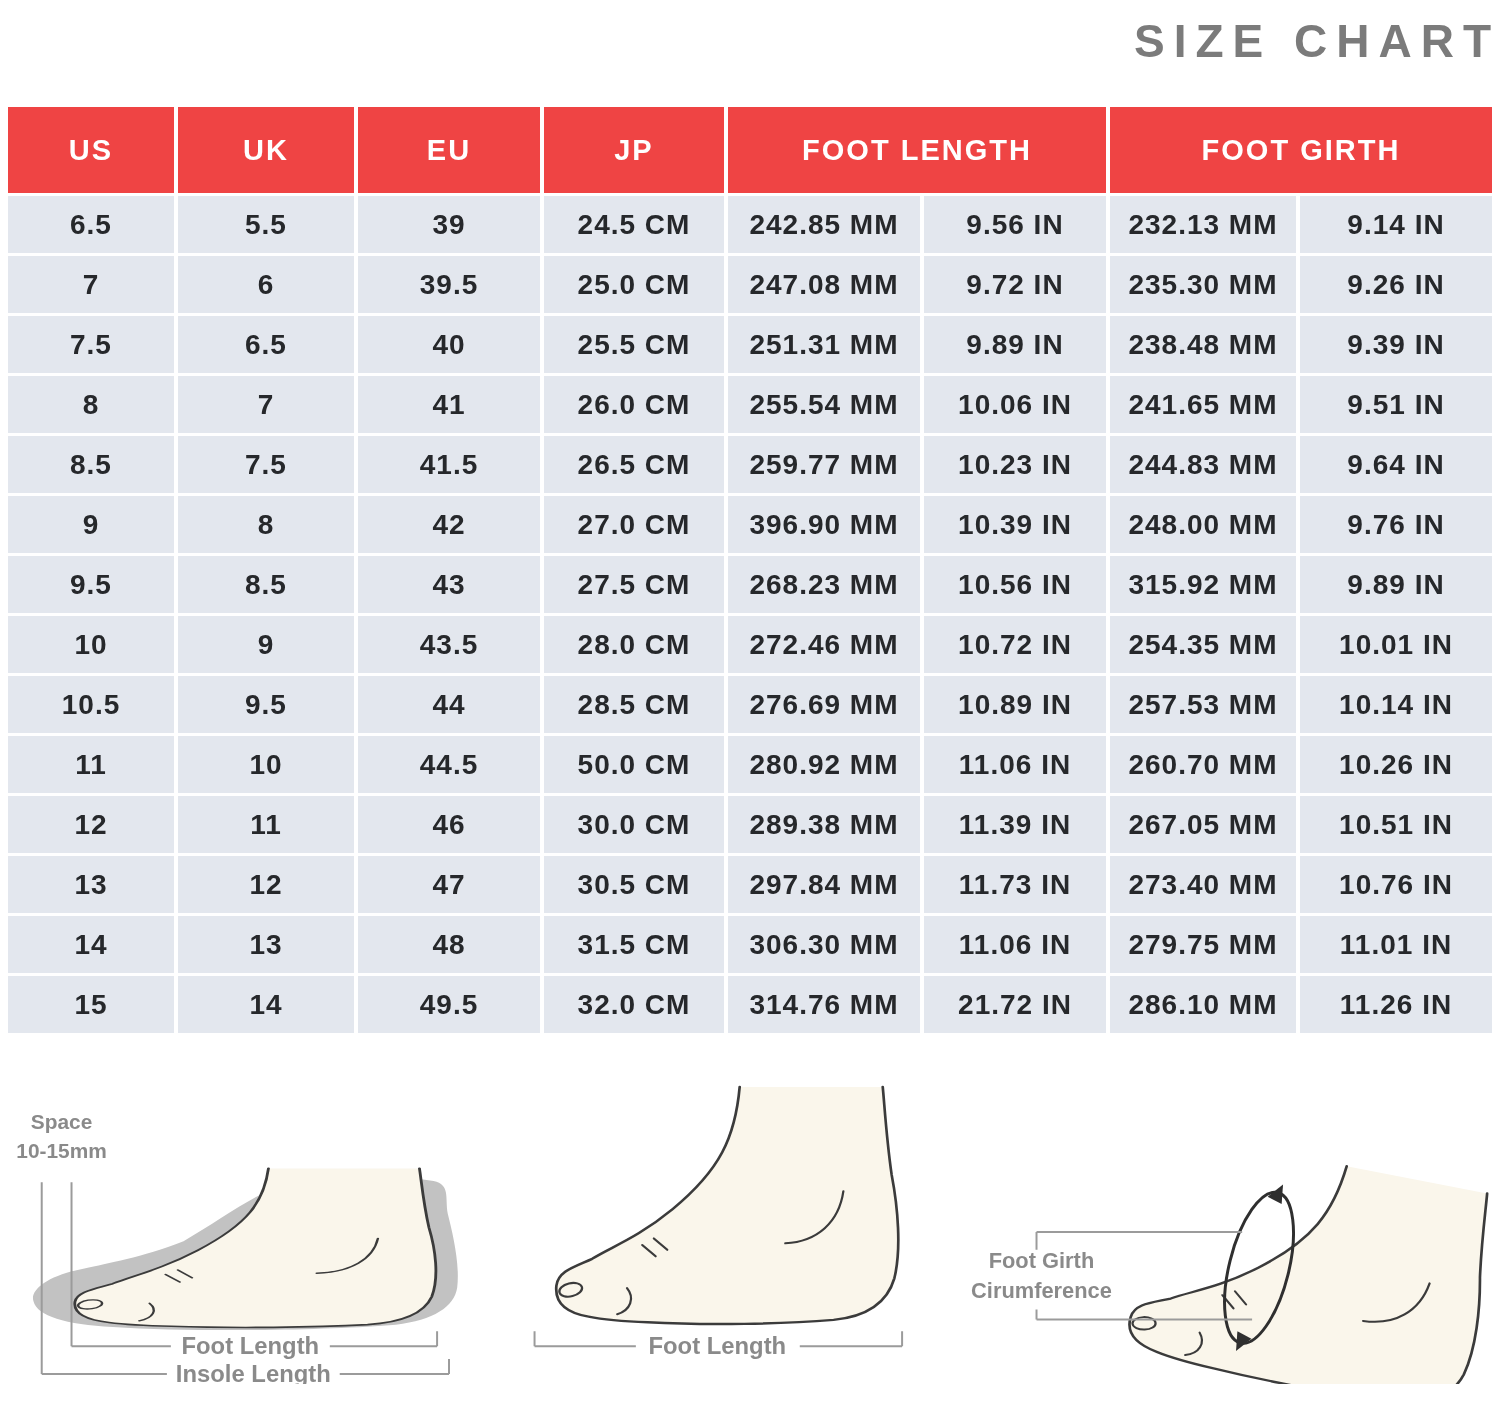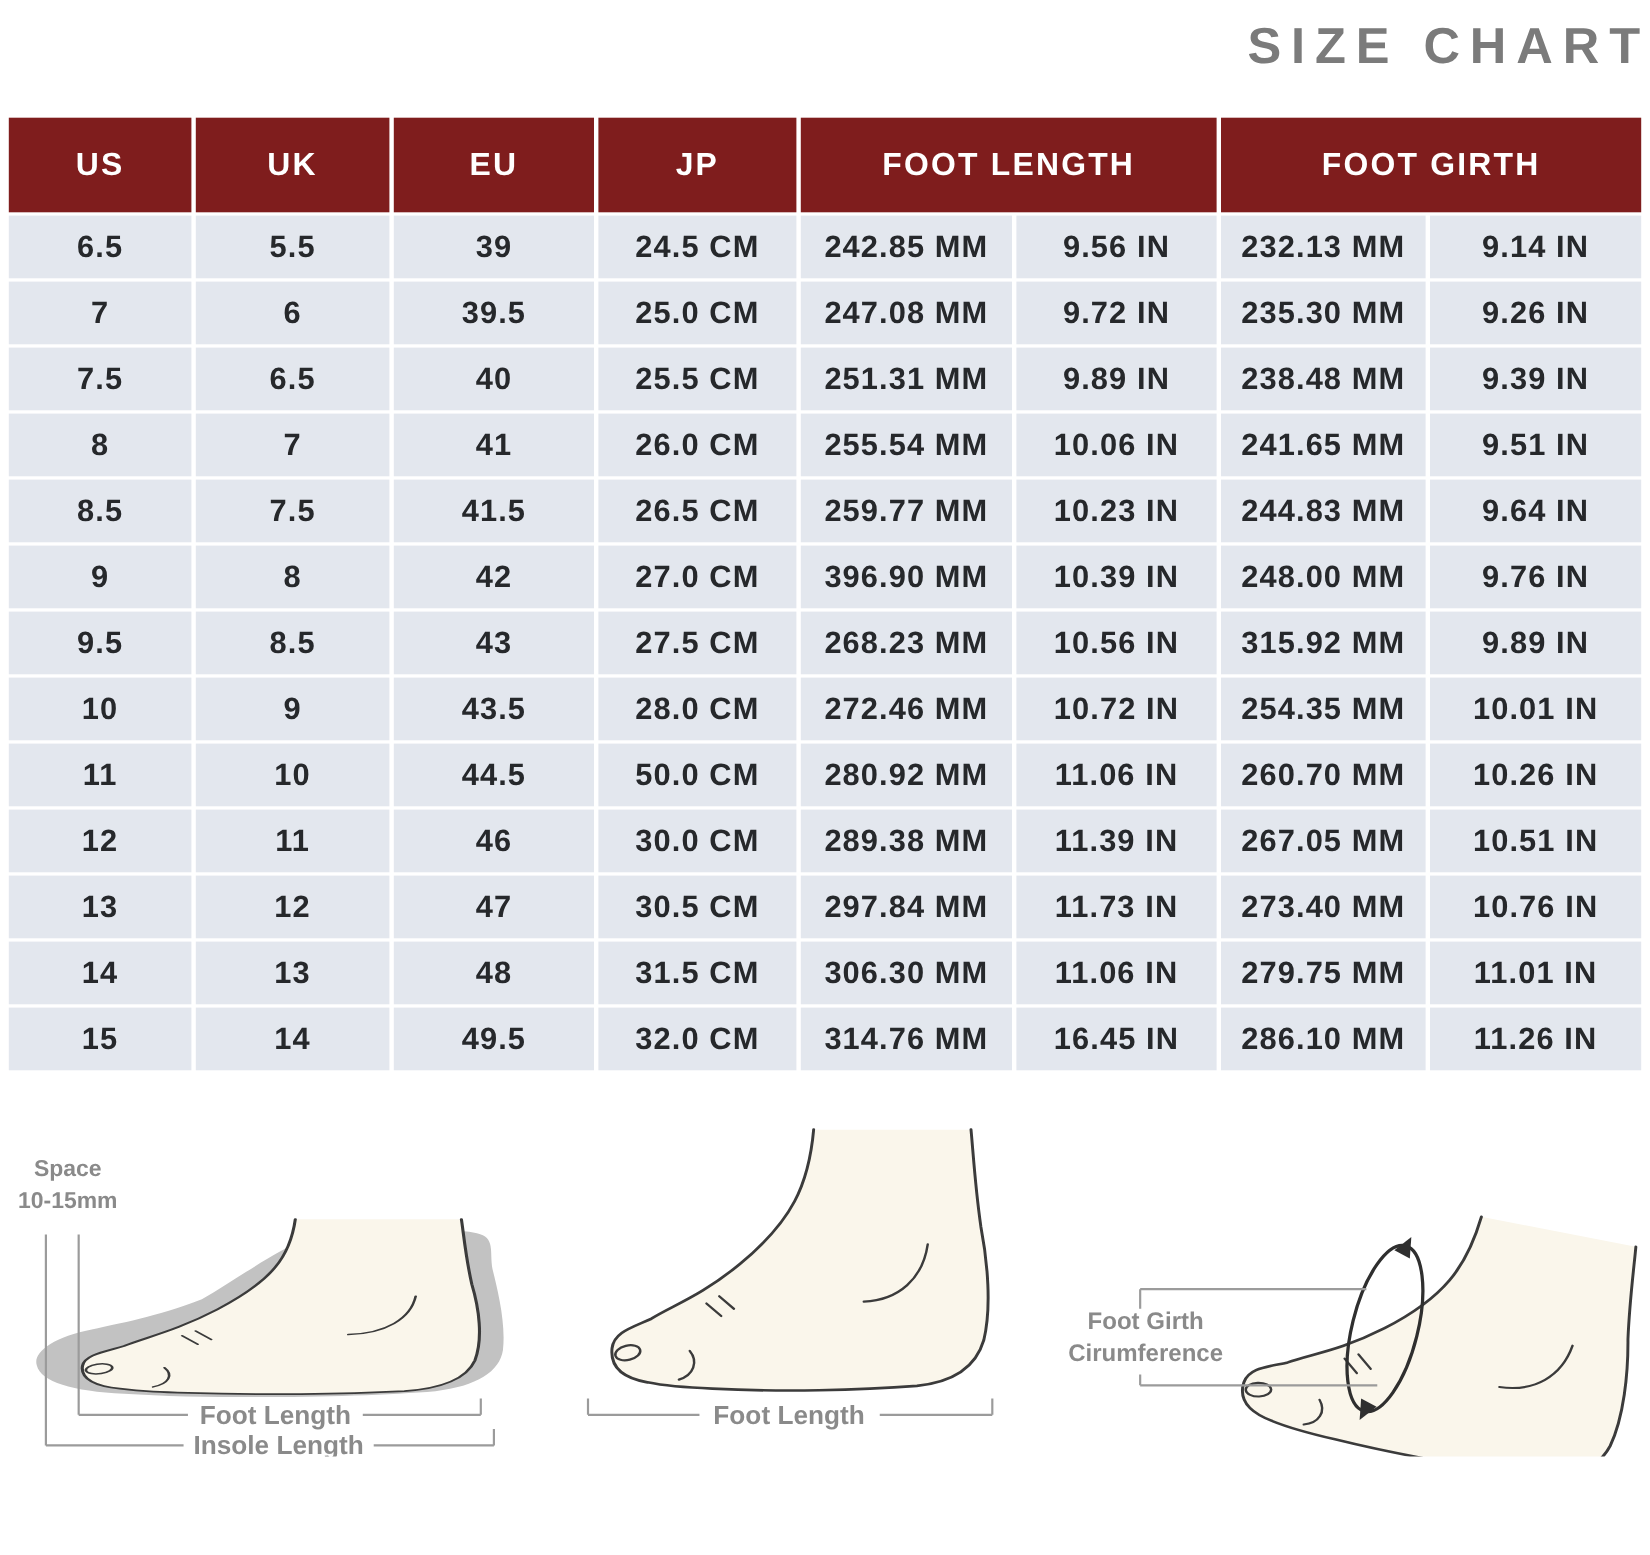--- a/index.html
+++ b/index.html
@@ -16,21 +16,21 @@
   }
 
   table.size-chart{
     width:1492px;
     margin:36px auto 0 auto;
     border-collapse:separate;
     border-spacing:4px 3px;
     table-layout:fixed;
   }
   table.size-chart th{
-    background:#7f1d1d;
+    background:#ef4444;
     color:#ffffff;
     font-size:29px;
     font-weight:bold;
     letter-spacing:2px;
     height:84px;
     text-align:center;
     vertical-align:middle;
   }
   table.size-chart td{
     background:#E3E7EE;
@@ -170,20 +170,30 @@
           <td>10</td>
           <td>9</td>
           <td>43.5</td>
           <td>28.0 CM</td>
           <td>272.46 MM</td>
           <td>10.72 IN</td>
           <td>254.35 MM</td>
           <td>10.01 IN</td>
         </tr>
         <tr>
+          <td>10.5</td>
+          <td>9.5</td>
+          <td>44</td>
+          <td>28.5 CM</td>
+          <td>276.69 MM</td>
+          <td>10.89 IN</td>
+          <td>257.53 MM</td>
+          <td>10.14 IN</td>
+        </tr>
+        <tr>
           <td>11</td>
           <td>10</td>
           <td>44.5</td>
           <td>50.0 CM</td>
           <td>280.92 MM</td>
           <td>11.06 IN</td>
           <td>260.70 MM</td>
           <td>10.26 IN</td>
         </tr>
         <tr>
@@ -215,21 +225,21 @@
           <td>11.06 IN</td>
           <td>279.75 MM</td>
           <td>11.01 IN</td>
         </tr>
         <tr>
           <td>15</td>
           <td>14</td>
           <td>49.5</td>
           <td>32.0 CM</td>
           <td>314.76 MM</td>
-          <td>16.45 IN</td>
+          <td>21.72 IN</td>
           <td>286.10 MM</td>
           <td>11.26 IN</td>
         </tr>
       </tbody>
   </table>
 
   <div class="diagrams">
 
     <svg class="diag" width="470" height="314" viewBox="0 0 470 314">
 

